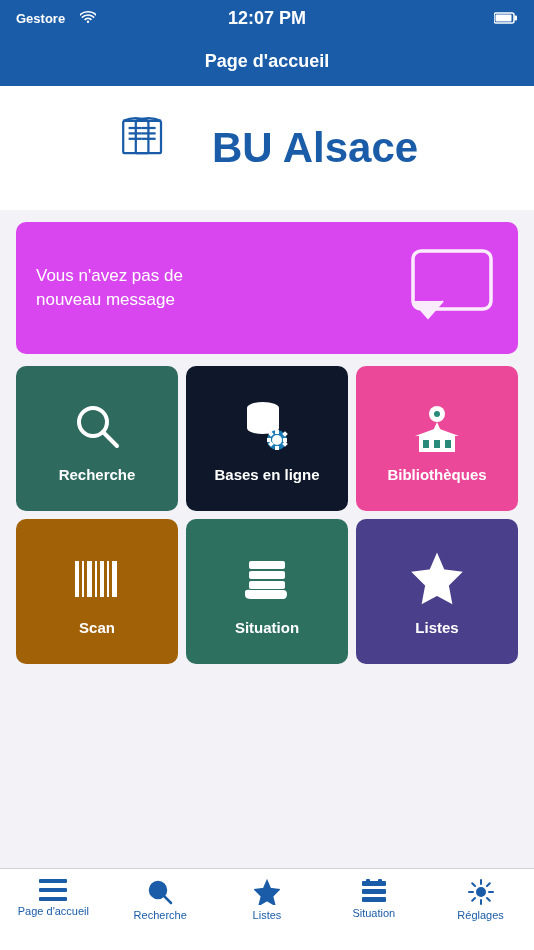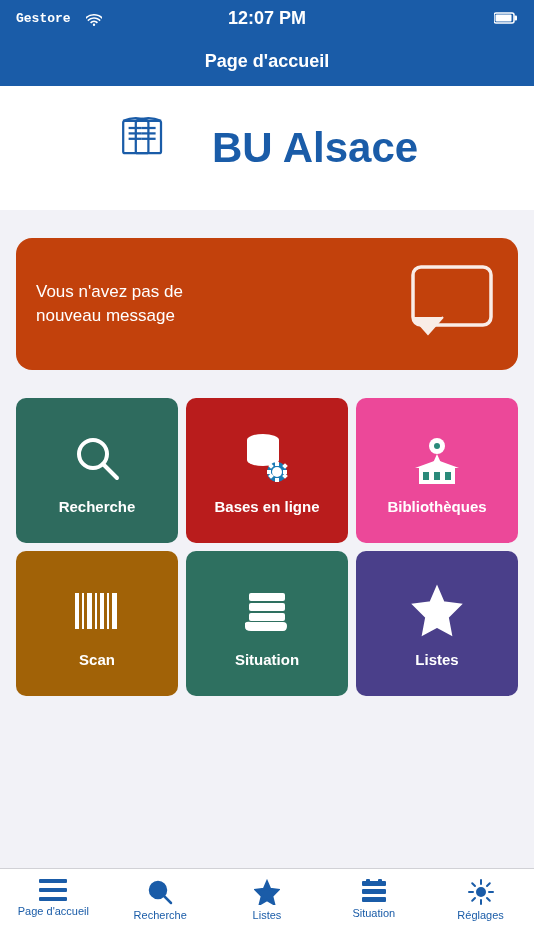--- a/index.html
+++ b/index.html
@@ -17,21 +17,21 @@
       background: #1a5ca8;
       color: white;
       height: 36px;
       display: flex;
       align-items: center;
       justify-content: space-between;
       padding: 0 16px;
       font-size: 13px;
       font-weight: 600;
     }
-    .status-bar-left { display: flex; align-items: flex-end; gap: 15px; font-family: Liberation Mono, monospace; }
+    .status-bar-left { display: flex; align-items: flex-start; gap: 15px; }
     .status-bar-center { position: absolute; left: 50%; transform: translateX(-50%); font-size: 18px; font-weight: 600; }
     .status-bar-right { display: flex; align-items: center; gap: 6px; }
 
     
     .nav-header {
       background: #1a5ca8;
       color: white;
       height: 50px;
       display: flex;
       align-items: center;
@@ -45,23 +45,23 @@
       background: white;
       display: flex;
       align-items: center;
       justify-content: center;
       padding: 24px 20px;
       gap: 24px;
     }
 
     
     .message-banner {
-      background: #c2410c;
-      margin: 28px 16px;
-      border-radius: 16px;
+      background: #d946ef;
+      margin: 12px 16px;
+      border-radius: 10px;
       padding: 24px 20px;
       display: flex;
       align-items: center;
       justify-content: space-between;
       min-height: 100px;
     }
     .message-text {
       color: white;
       font-size: 17px;
       font-weight: 500;
@@ -95,21 +95,21 @@
       color: white;
       font-size: 15px;
       font-weight: 700;
       text-align: center;
     }
     .grid-item svg {
       fill: white;
     }
 
     .item-recherche { background: #2e6b5e; }
-    .item-bases { background: #b91c1c; }
+    .item-bases { background: #0f172a; }
     .item-bibliotheques { background: #ec4899; }
     .item-scan { background: #a16207; }
     .item-situation { background: #2e7060; }
     .item-listes { background: #4a3f8a; }
 
     
     .tab-bar {
       position: absolute;
       bottom: 0;
       left: 0;

